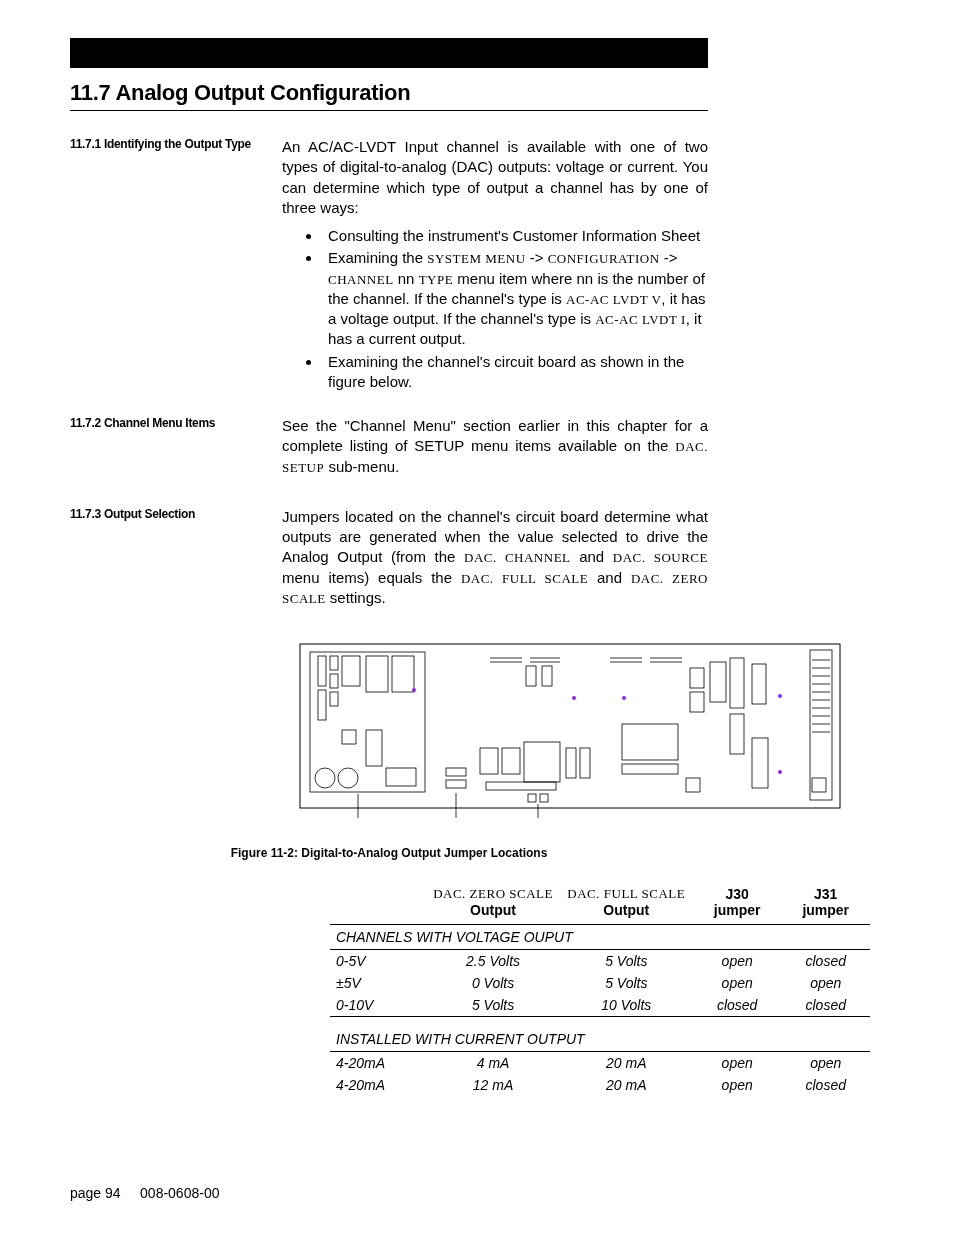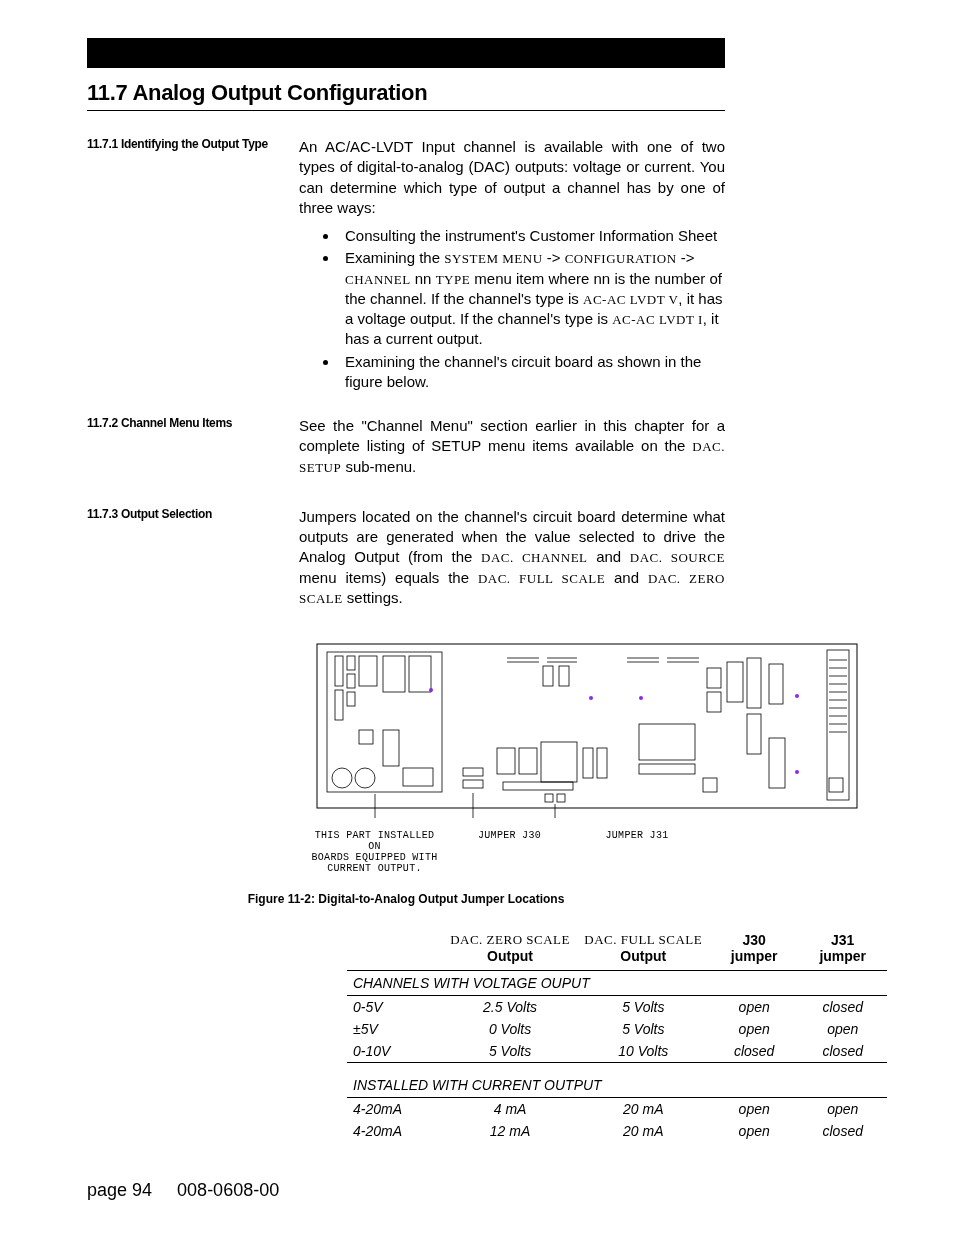--- a/index.html
+++ b/index.html
@@ -9,21 +9,20 @@
     color: #000;
     font-family: Arial, Helvetica, sans-serif;
     font-size: 15px;
   }
   .page {
     width: 768px;
     min-height: 1235px;
     box-sizing: border-box;
     padding: 38px 60px 40px 70px;
     position: relative;
-    margin-left: 17px;
   }
   .black-bar {
     background: #000;
     height: 30px;
     margin-bottom: 12px;
   }
   .section-title {
     font-family: "Helvetica Neue", Arial, sans-serif;
     font-weight: 600;
     font-size: 22px;
@@ -122,21 +121,21 @@
     text-align: left;
     padding-top: 14px;
     padding-bottom: 4px;
     font-size: 14px;
   }
   .section-head.first td { padding-top: 4px; }
   .footer {
     position: absolute;
     bottom: 34px;
     left: 70px;
-    font-size: 18px;
+    font-size: 14px;
   }
 </style>
 </head>
 <body>
 
 <div class="page">
 
   <div class="black-bar"></div>
 
   <div class="section-title">11.7  Analog Output Configuration</div>
@@ -263,29 +262,20 @@
         <line x1="522" y1="70" x2="540" y2="70"></line>
         <line x1="522" y1="78" x2="540" y2="78"></line>
         <line x1="522" y1="86" x2="540" y2="86"></line>
         <line x1="522" y1="94" x2="540" y2="94"></line>
         <rect x="522" y="140" width="14" height="14"></rect>
       </g>
 
       <line x1="68" y1="156" x2="68" y2="180" stroke="#000" stroke-width="0.8"></line>
     </svg>
 
-    <div class="diagram-labels">
-      <div class="dlbl-left">
-        <span>THIS PART INSTALLED ON</span><br>
-        <span>BOARDS EQUIPPED WITH</span><br>
-        <span>CURRENT OUTPUT.</span>
-      </div>
-      <div class="dlbl-j30">JUMPER J30</div>
-      <div class="dlbl-j31">JUMPER J31</div>
-    </div>
   </div>
 
   <div class="figure-caption">Figure 11-2: Digital-to-Analog Output Jumper Locations</div>
 
   <table class="jtable">
     <thead>
       <tr>
         <th style="width:90px;"></th>
         <th style="width:130px;">
           <span class="mono">DAC. ZERO SCALE</span><br>

